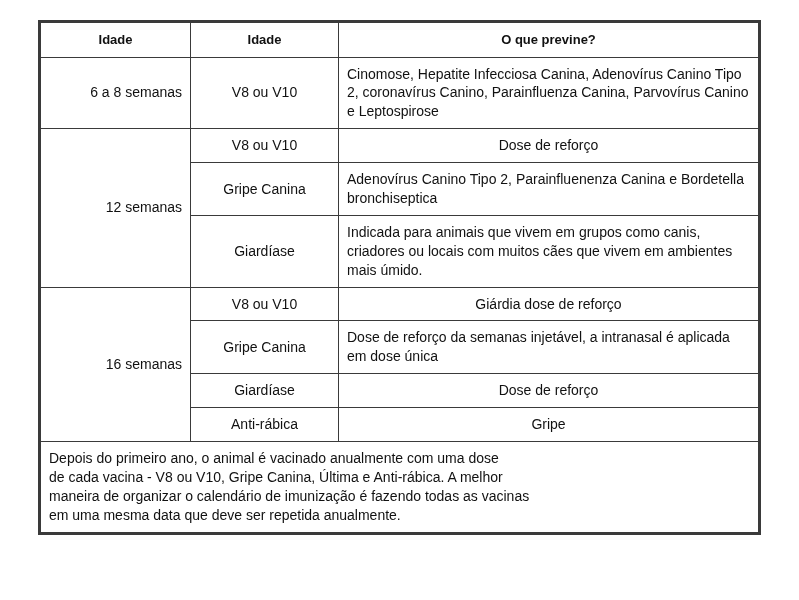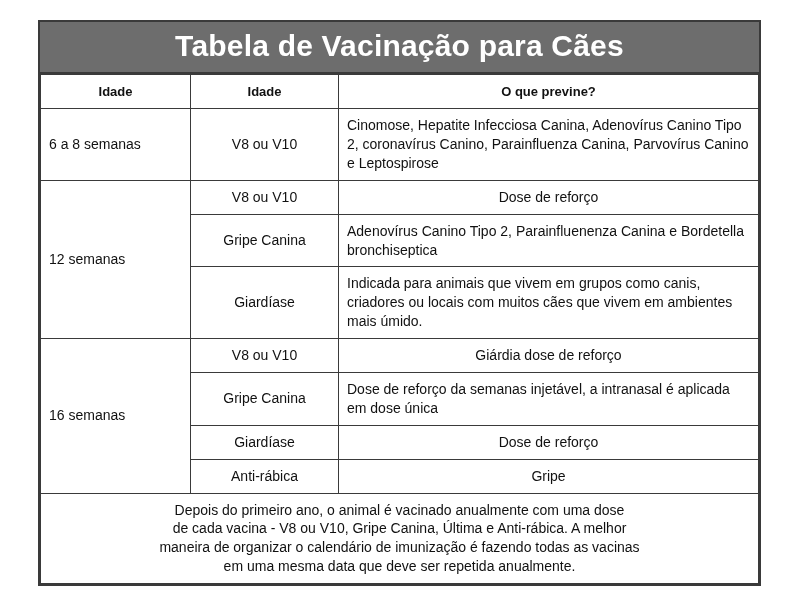--- a/index.html
+++ b/index.html
@@ -55,39 +55,37 @@
     font-weight: bold;
     text-align: center;
     font-size: 13px;
     padding: 8px 6px;
   }
   .col-age { width: 150px; }
   .col-vac { width: 148px; }
   .cell-center { text-align: center; }
   .cell-left { text-align: left; }
   .age-cell {
-    text-align: left;
+    text-align: right;
     font-size: 14.5px;
   }
   .footer-cell {
-    text-align: center;
     font-size: 14.5px;
     line-height: 1.5;
     padding: 10px 14px 12px 14px;
   }
   .footer-cell div { white-space: nowrap; }
   .group-top td { border-top: 2px solid #3a3a3a; }
 </style>
 </head>
 <body>
 
 <div id="wrap">
   <div class="table-outer">
 
-    <div class="title-bar">Tabela de Vacinação para Cães</div>
 
     <table class="vac">
       <colgroup>
         <col class="col-age">
         <col class="col-vac">
         <col>
       </colgroup>
       <thead>
         <tr>
           <th>Idade</th>

